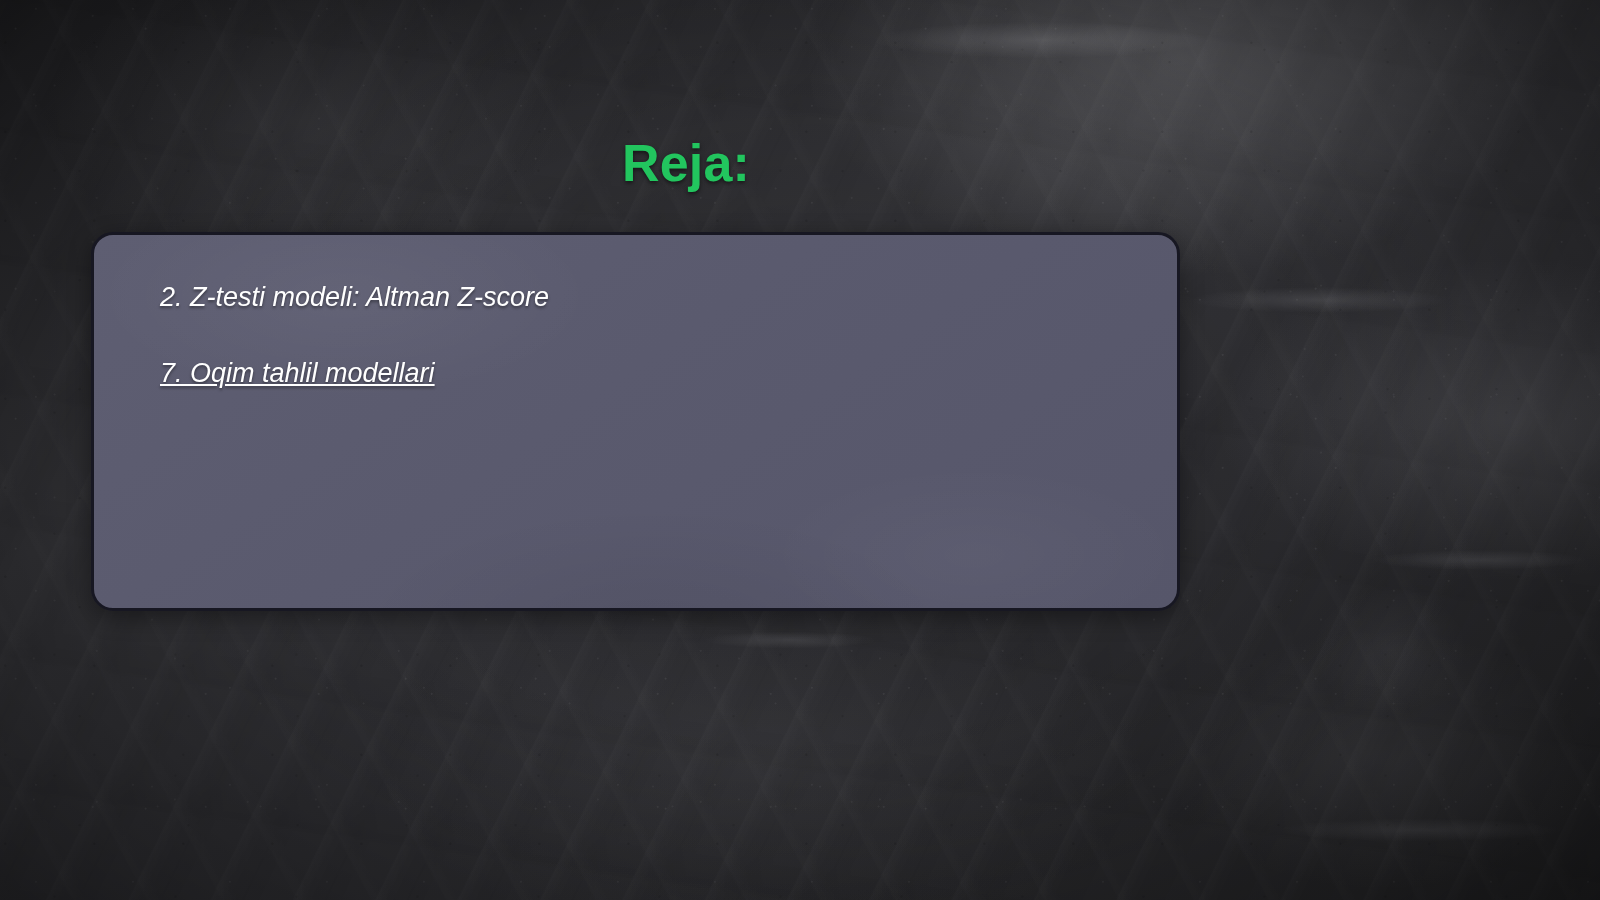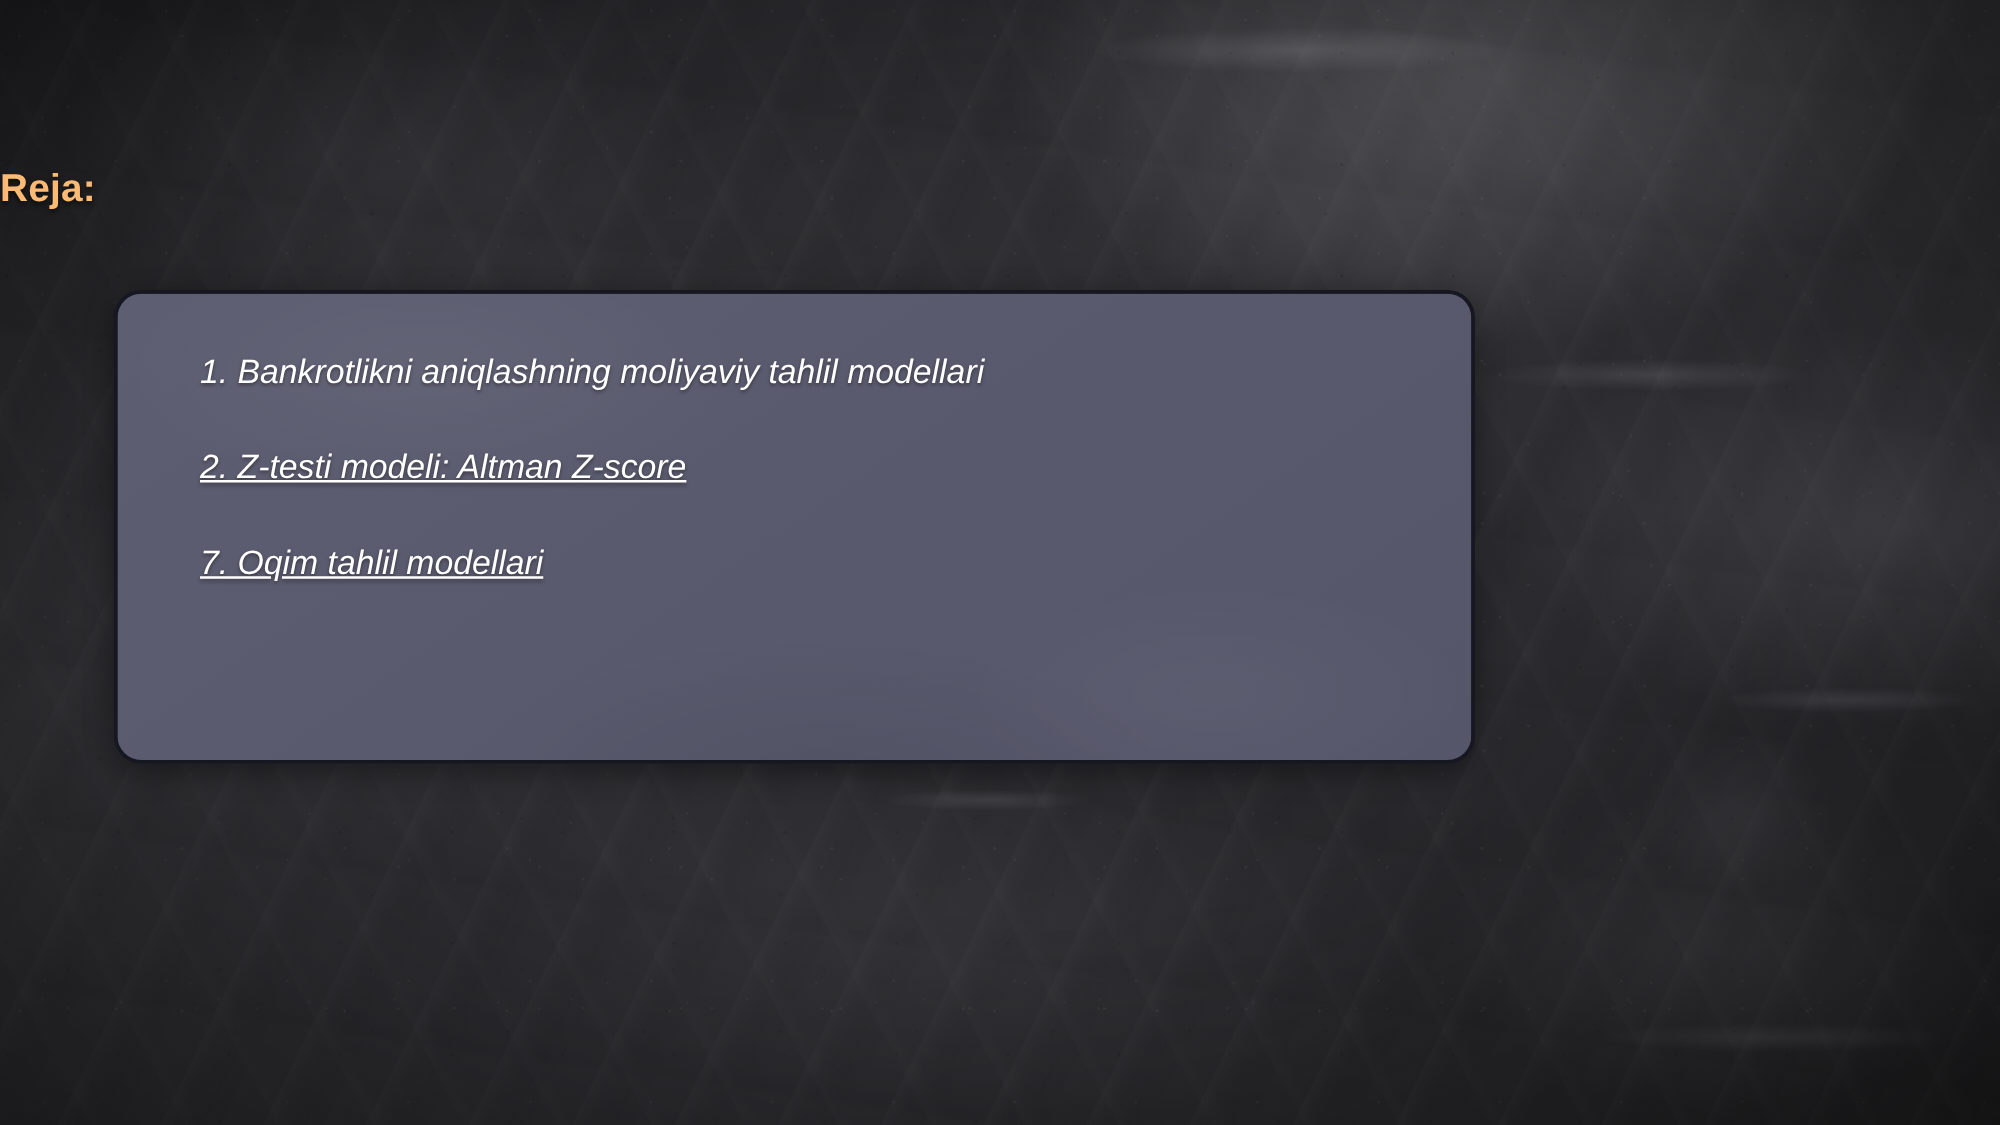--- a/index.html
+++ b/index.html
@@ -106,24 +106,24 @@
     background: radial-gradient(ellipse 1150px 760px at 50% 48%,
                 rgba(0,0,0,0) 40%, rgba(0,0,0,0.30) 78%, rgba(0,0,0,0.52) 100%);
   }
 
   
   .title {
     position: absolute;
     left: 0;
     top: 133px;
     width: 1372px;
-    text-align: left;
-    font-size: 31px;
+    text-align: center;
+    font-size: 52px;
     font-weight: bold;
-    color: #fdba74;
+    color: #22c55e;
     letter-spacing: 0.2px;
     text-shadow: 0 2px 4px rgba(0,0,0,0.55);
     white-space: nowrap;
   }
 
   
   .card {
     position: absolute;
     left: 91px;
     top: 232px;
@@ -180,19 +180,18 @@
   <div class="bg-grain"></div>
   <div class="bg-wisps"></div>
   <div class="bg-vignette"></div>
 
   <div class="title">Reja:</div>
 
   <div class="card">
     <div class="card-sheen"></div>
 
     <div class="list">
-      <div class="list-item">1. Bankrotlikni aniqlashning moliyaviy tahlil modellari</div>
       <div class="list-item">2. Z-testi modeli: Altman Z-score</div>
       <div class="list-item">7. Oqim tahlil modellari</div>
     </div>
   </div>
 
 </div>
 
 </body></html>

